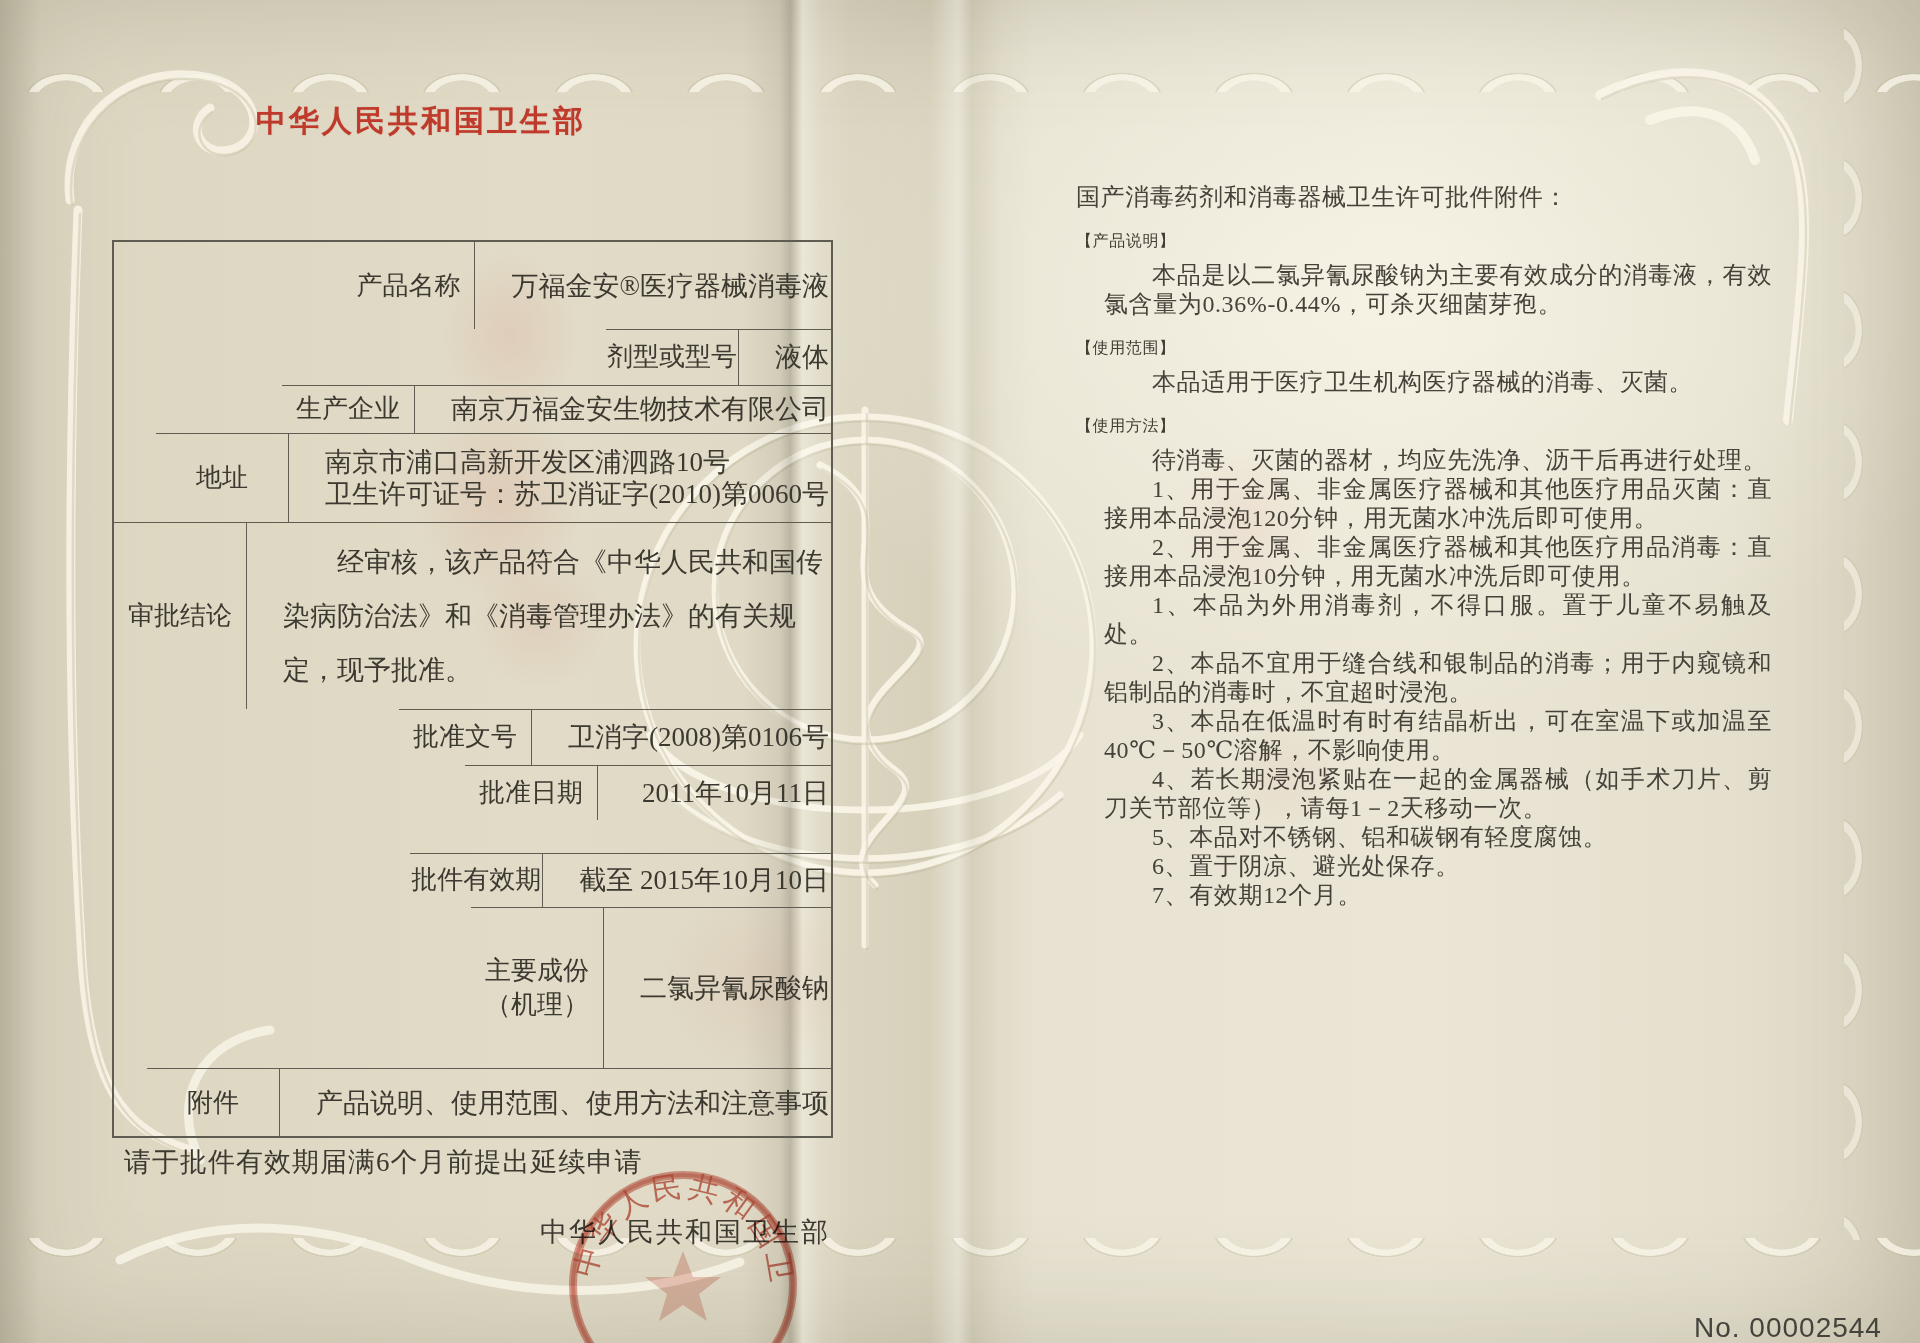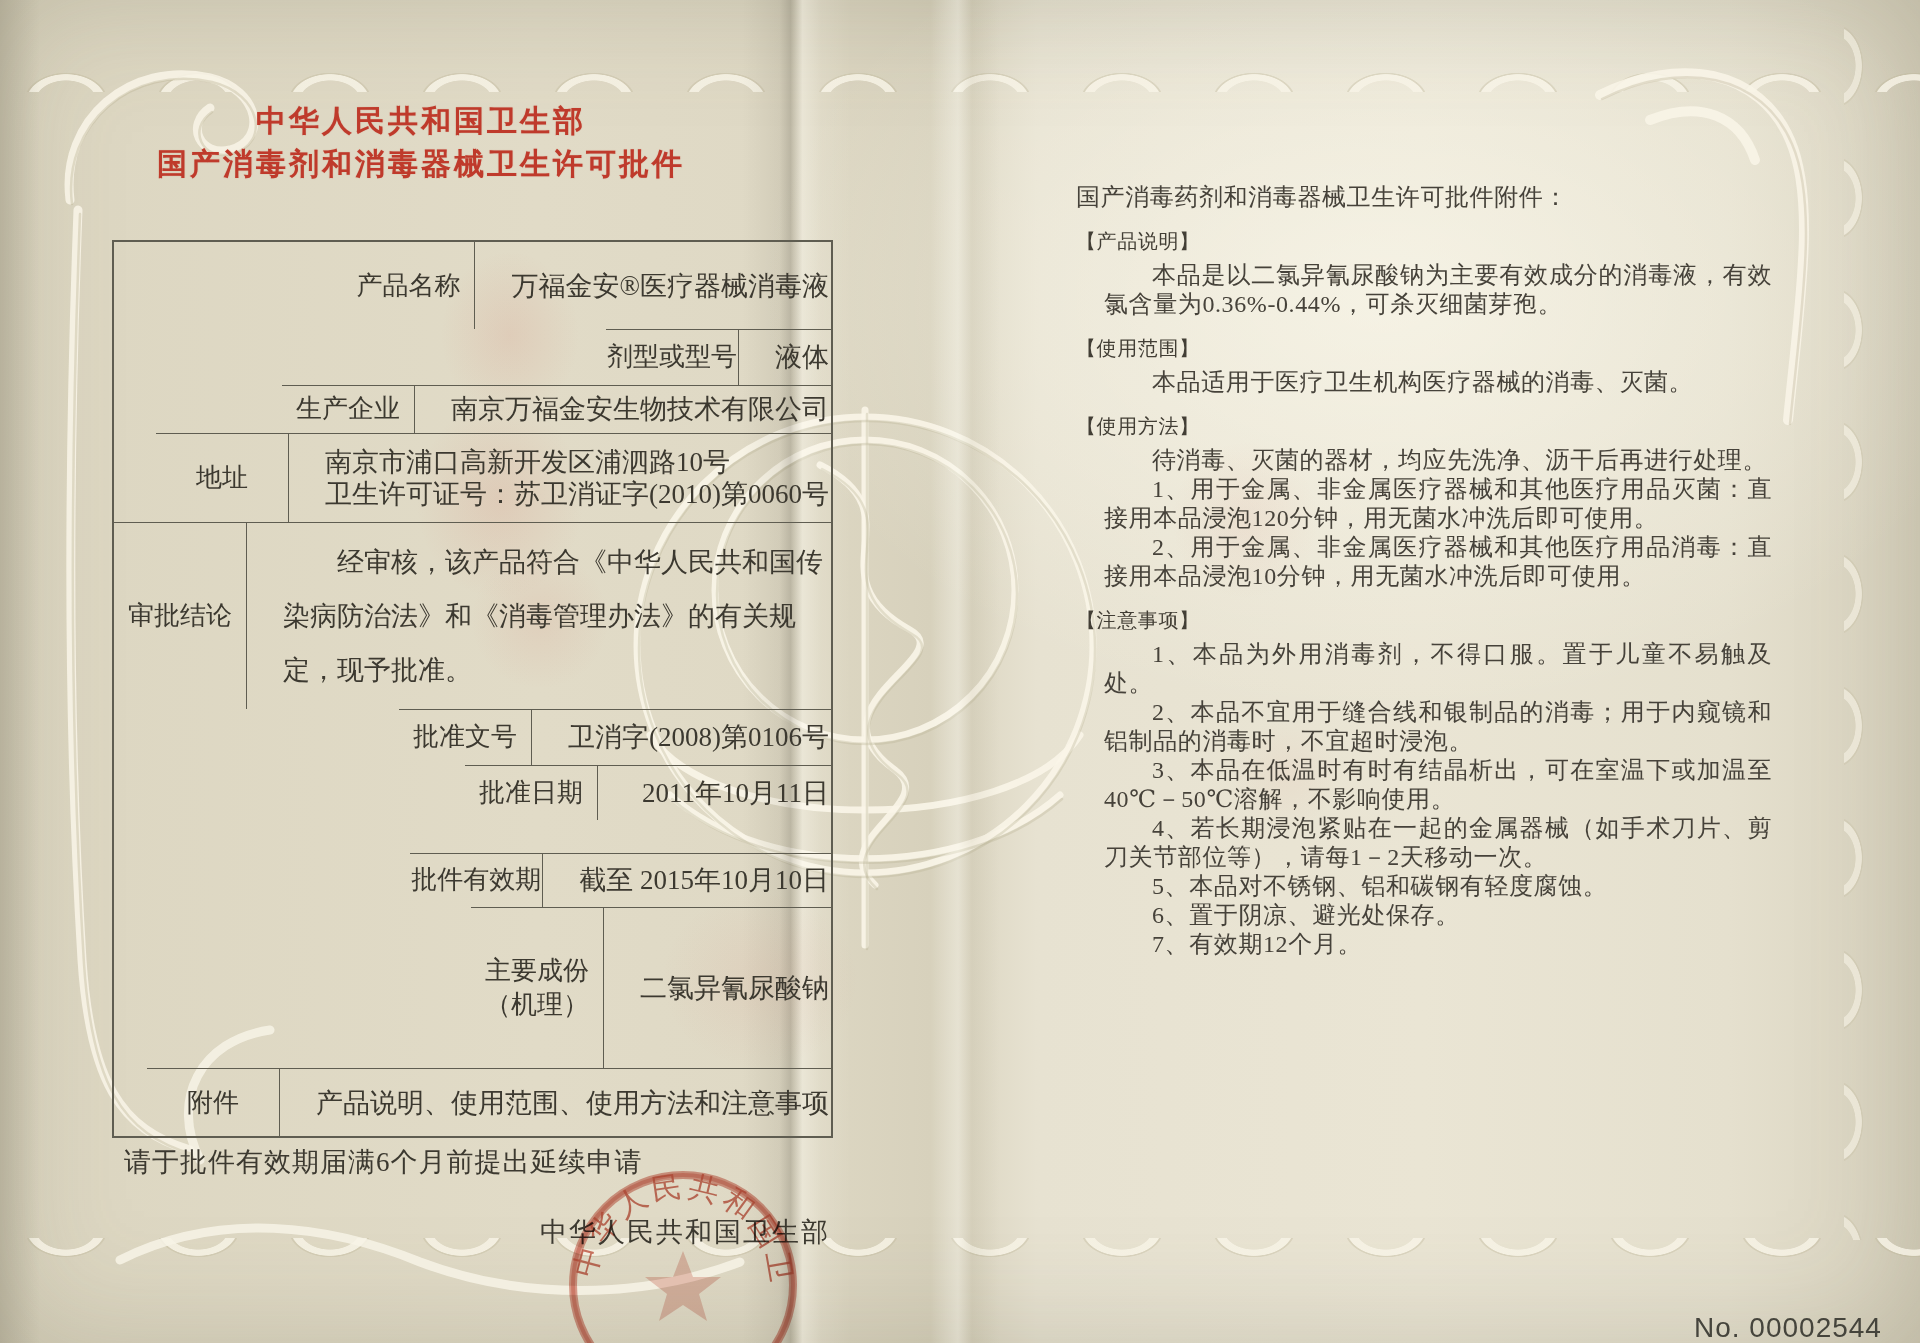--- a/index.html
+++ b/index.html
@@ -77,21 +77,21 @@
   .r5{height:190px;} .r6{height:57px;} .r7{height:56px;font-family:Liberation Serif, serif;} .r8{height:55px;margin-top:33px;}
   .r9{height:164px;} .r10{height:69px;}
   .r5 .val div{text-indent:2em;line-height:54px;}
   .r7 .val{padding-left:44px;}
   .renewal-note{position:absolute;left:124px;top:1144px;font-size:27px;letter-spacing:1px;color:#3c3930;z-index:3;}
   .issuer-line{position:absolute;left:540px;top:1214px;font-size:27px;letter-spacing:2px;color:#3c3930;z-index:3;}
   .stamp{position:absolute;left:543px;top:1145px;z-index:5;mix-blend-mode:multiply;opacity:.92;}
   
   .right-page{position:absolute;left:1076px;top:182px;width:728px;z-index:3;color:#46423a;}
   .rp-heading{font-size:24px;line-height:30px;letter-spacing:0.6px;}
-  .rp-title{font-size:20px;line-height:30px;letter-spacing:0.6px;margin-top:14px;margin-bottom:5px;color:#423e35;}
+  .rp-title{font-size:16px;line-height:30px;letter-spacing:0.6px;margin-top:14px;margin-bottom:5px;color:#423e35;}
   .rp-section p{margin:0 0 0 28px;width:668px;font-size:24px;line-height:29px;letter-spacing:0.6px;text-indent:2em;text-align:justify;}
   .serial{position:absolute;left:1694px;top:1312px;z-index:3;
           font-family:"Liberation Sans","DejaVu Sans",sans-serif;font-size:28px;letter-spacing:1px;color:#45443c;}
 </style>
 </head>
 <body>
 
 <div class="paper">
 
   <div class="scallop top"></div>
@@ -149,21 +149,20 @@
 
   <div class="bleed bl1"></div>
   <div class="bleed bl2"></div>
   <div class="bleed bl3"></div>
   <div class="bleed bl4"></div>
   <div class="bleed bl5"></div>
   <div class="bleed bl6"></div>
 
   <div class="title-block">
     <div class="title-line">中华人民共和国卫生部</div>
-    <div class="title-line">国产消毒剂和消毒器械卫生许可批件</div>
   </div>
 
   <div class="cert-table">
     <div class="trow r1">
       <div class="lbl">产品名称</div>
       <div class="val">万福金安®医疗器械消毒液</div>
     </div>
     <div class="trow r2">
       <div class="lbl">剂型或型号</div>
       <div class="val">液体</div>
@@ -235,21 +234,20 @@
     </div>
 
     <div class="rp-section">
       <div class="rp-title">【使用方法】</div>
       <p>待消毒、灭菌的器材，均应先洗净、沥干后再进行处理。</p>
       <p>1、用于金属、非金属医疗器械和其他医疗用品灭菌：直接用本品浸泡120分钟，用无菌水冲洗后即可使用。</p>
       <p>2、用于金属、非金属医疗器械和其他医疗用品消毒：直接用本品浸泡10分钟，用无菌水冲洗后即可使用。</p>
     </div>
 
     <div class="rp-section">
-      <div class="rp-title">【注意事项】</div>
       <p>1、本品为外用消毒剂，不得口服。置于儿童不易触及处。</p>
       <p>2、本品不宜用于缝合线和银制品的消毒；用于内窥镜和铝制品的消毒时，不宜超时浸泡。</p>
       <p>3、本品在低温时有时有结晶析出，可在室温下或加温至40℃－50℃溶解，不影响使用。</p>
       <p>4、若长期浸泡紧贴在一起的金属器械（如手术刀片、剪刀关节部位等），请每1－2天移动一次。</p>
       <p>5、本品对不锈钢、铝和碳钢有轻度腐蚀。</p>
       <p>6、置于阴凉、避光处保存。</p>
       <p>7、有效期12个月。</p>
     </div>
   </div>
 

